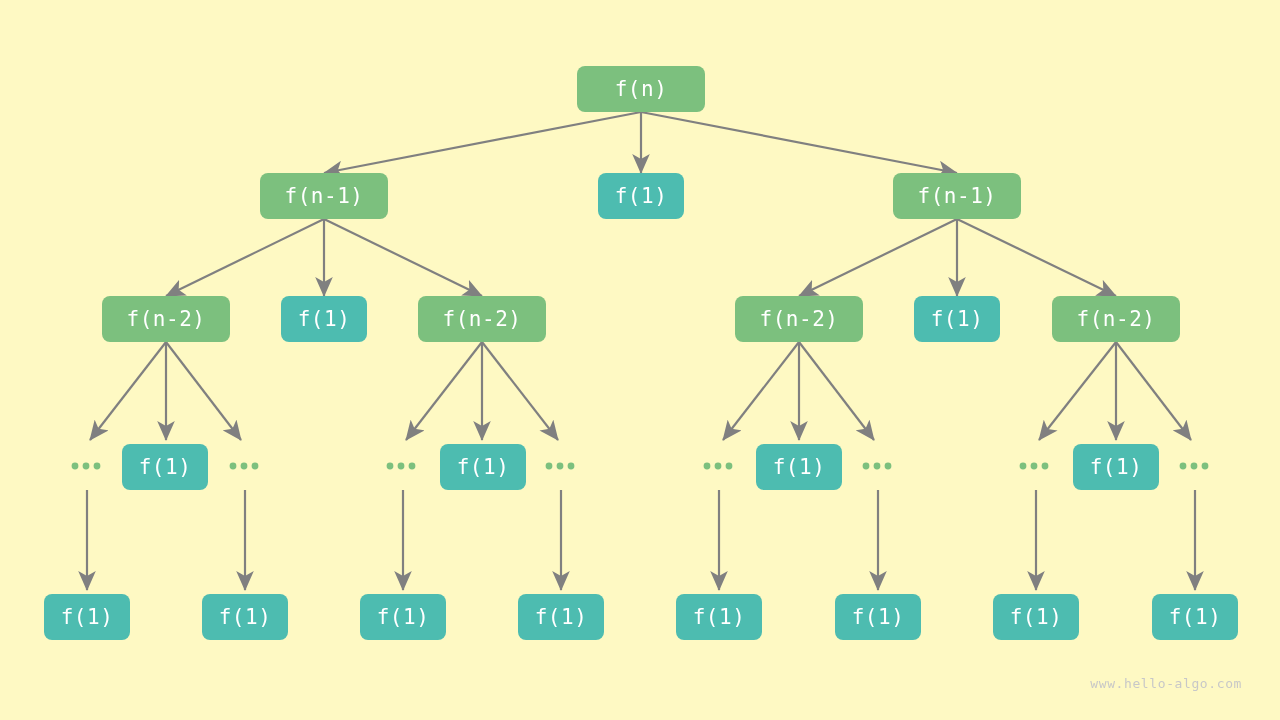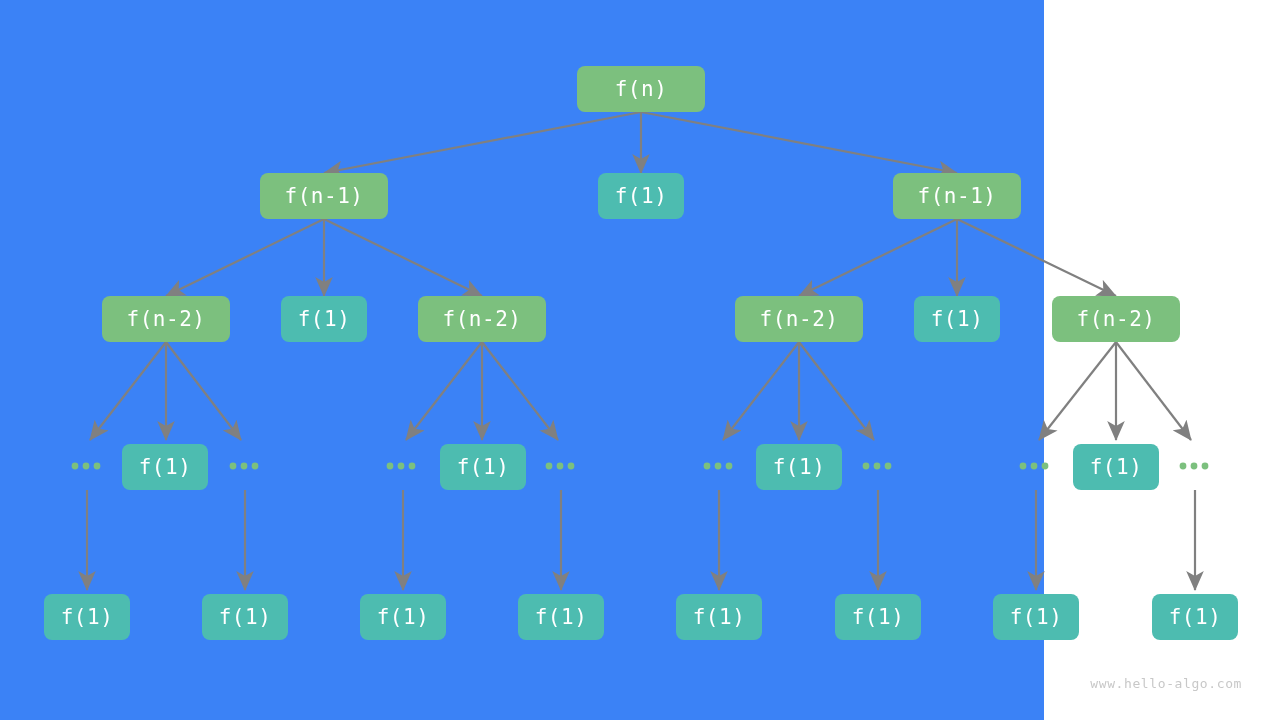--- a/index.html
+++ b/index.html
@@ -9,23 +9,23 @@
     background: #ffffff;
   }
   body {
     width: 1280px;
     height: 720px;
     overflow: hidden;
     font-family: "DejaVu Sans Mono", "Liberation Mono", monospace;
   }
   #diagram-root {
     position: relative;
-    width: 1044px;
+    width: 1280px;
     height: 720px;
-    background: #3b82f6;
+    background: #fef9c3;
   }
   svg#tree-svg {
     position: absolute;
     top: 0;
     left: 0;
     width: 1280px;
     height: 720px;
     display: block;
   }
   .node-label {

